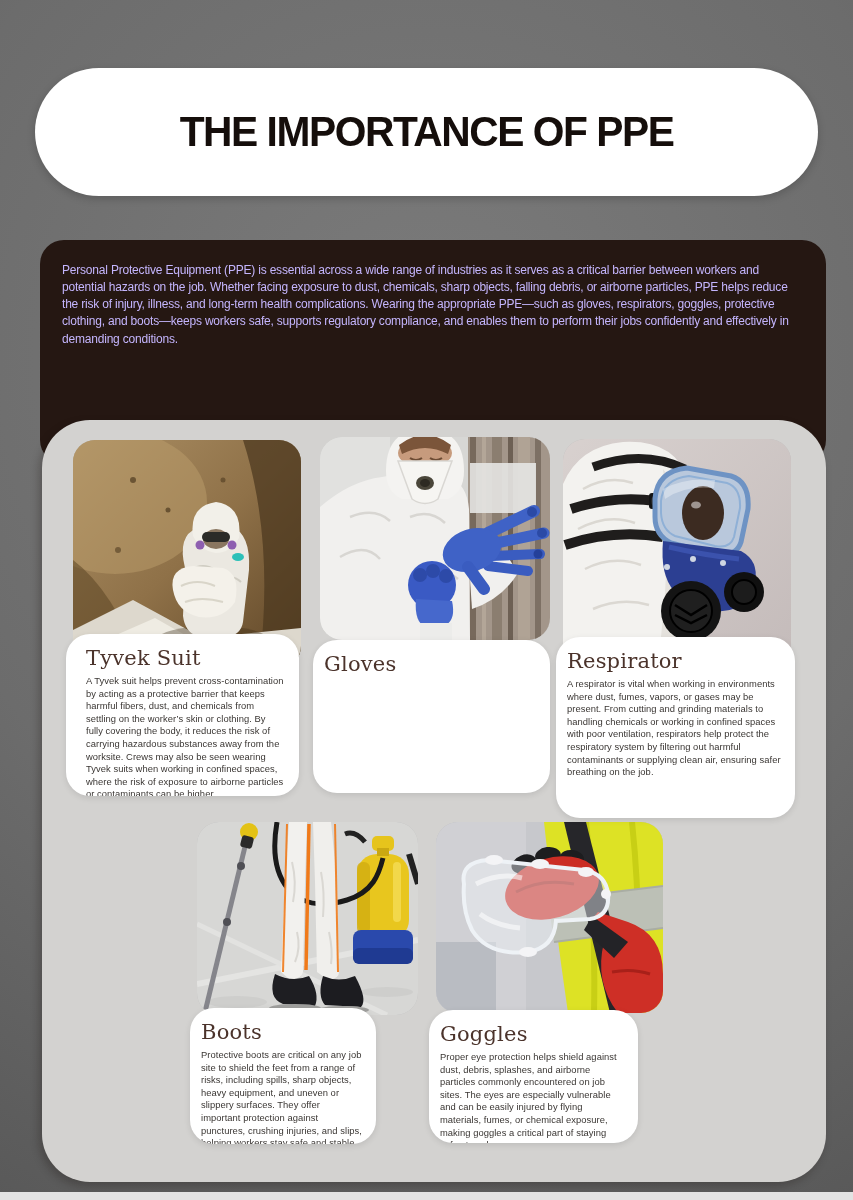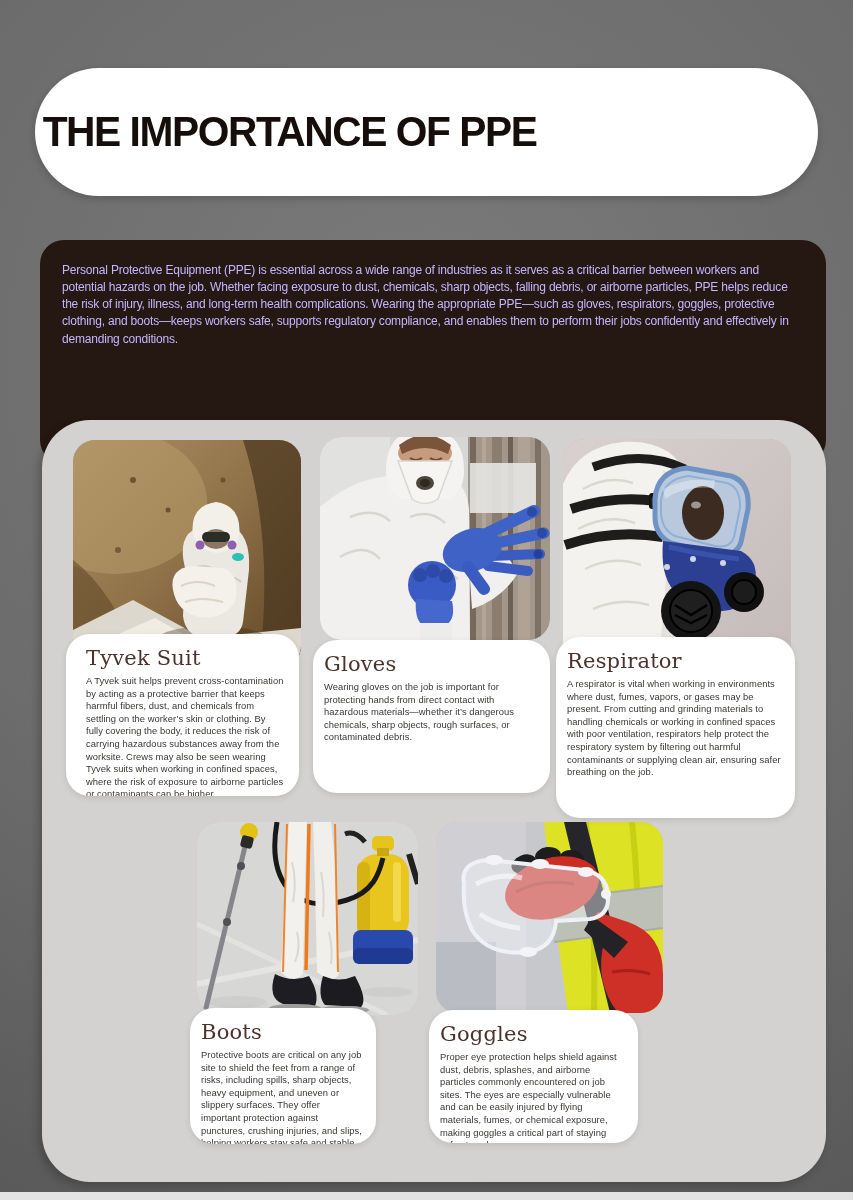--- a/index.html
+++ b/index.html
@@ -4,21 +4,21 @@
 <style>
   html,body{margin:0;padding:0;}
   .poster{
     position:relative;width:853px;height:1200px;overflow:hidden;
     background:radial-gradient(130% 95% at 50% 30%, #7b7b7b 0%, #6c6c6c 48%, #585858 85%, #4e4e4e 100%);
     font-family:"Liberation Sans",sans-serif;
   }
   .bottom-strip{position:absolute;left:0;bottom:0;width:100%;height:8px;background:#e3e3e3;}
   .header-pill{
     position:absolute;left:35px;top:68px;width:783px;height:128px;background:#ffffff;
-    border-radius:64px;display:flex;align-items:center;
+    border-radius:64px;display:flex;align-items:center;justify-content:center;
     box-shadow:0 3px 8px rgba(0,0,0,0.18);
   }
   .header-title{
     font-size:42px;font-weight:900;letter-spacing:-1.5px;color:#150e0b;
     transform:scaleX(0.97);white-space:nowrap;
   }
   .intro-box{
     position:absolute;left:40px;top:240px;width:786px;height:224px;background:#251712;
     border-radius:24px;box-sizing:border-box;padding:22px 26px 0 22px;
   }
@@ -235,21 +235,20 @@
     </svg>
   </div>
 
   <div class="text-card" id="card-tyvek">
     <h3 class="card-title">Tyvek Suit</h3>
     <p class="card-body">A Tyvek suit helps prevent cross-contamination by acting as a protective barrier that keeps harmful fibers, dust, and chemicals from settling on the worker’s skin or clothing. By fully covering the body, it reduces the risk of carrying hazardous substances away from the worksite. Crews may also be seen wearing Tyvek suits when working in confined spaces, where the risk of exposure to airborne particles or contaminants can be higher.</p>
   </div>
 
   <div class="text-card" id="card-gloves">
     <h3 class="card-title">Gloves</h3>
-    <p class="card-body">Wearing gloves on the job is important for protecting hands from direct contact with hazardous materials—whether it’s dangerous chemicals, sharp objects, rough surfaces, or contaminated debris.</p>
   </div>
 
   <div class="text-card" id="card-respirator">
     <h3 class="card-title">Respirator</h3>
     <p class="card-body">A respirator is vital when working in environments where dust, fumes, vapors, or gases may be present. From cutting and grinding materials to handling chemicals or working in confined spaces with poor ventilation, respirators help protect the respiratory system by filtering out harmful contaminants or supplying clean air, ensuring safer breathing on the job.</p>
   </div>
 
   <div class="text-card" id="card-boots">
     <h3 class="card-title">Boots</h3>
     <p class="card-body">Protective boots are critical on any job site to shield the feet from a range of risks, including spills, sharp objects, heavy equipment, and uneven or slippery surfaces. They offer important protection against punctures, crushing injuries, and slips, helping workers stay safe and stable in tough working conditions.</p>

